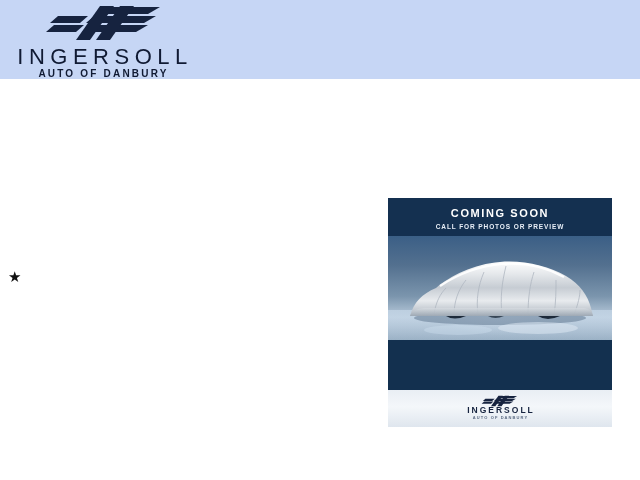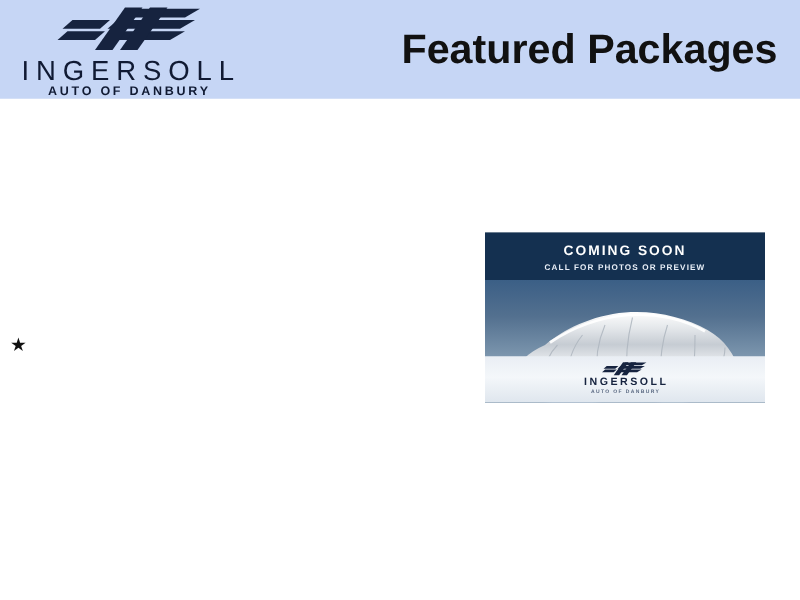--- a/index.html
+++ b/index.html
@@ -111,23 +111,23 @@
   }
 
   .package-label {
     white-space: nowrap;
   }
 
   
   #vehicle-image {
     position: absolute;
     left: 388px;
-    top: 186px;
-    width: 224px;
-    height: 136px;
+    top: 198px;
+    width: 224px;
+    height: 229px;
     overflow: hidden;
     background: #13304f;
     box-shadow: 0 0 0 1px rgba(255,255,255,0.0);
   }
 
   #vehicle-image-header {
     position: absolute;
     left: 0;
     top: 0;
     width: 224px;
@@ -258,21 +258,20 @@
           <path d="M76 1 L90 1 L66 35 L52 35 Z"></path>
         </g>
       </svg>
     </div>
 
     <div id="logo-wordmark">INGERSOLL</div>
 
     <div id="logo-subwordmark">AUTO OF DANBURY</div>
   </div>
 
-  <div id="header-title">Featured Packages</div>
 </div>
 
 <div id="package-list">
   <div class="package-item">
     <span class="package-bullet">★</span>
   </div>
 </div>
 
 <div id="vehicle-image">
 

